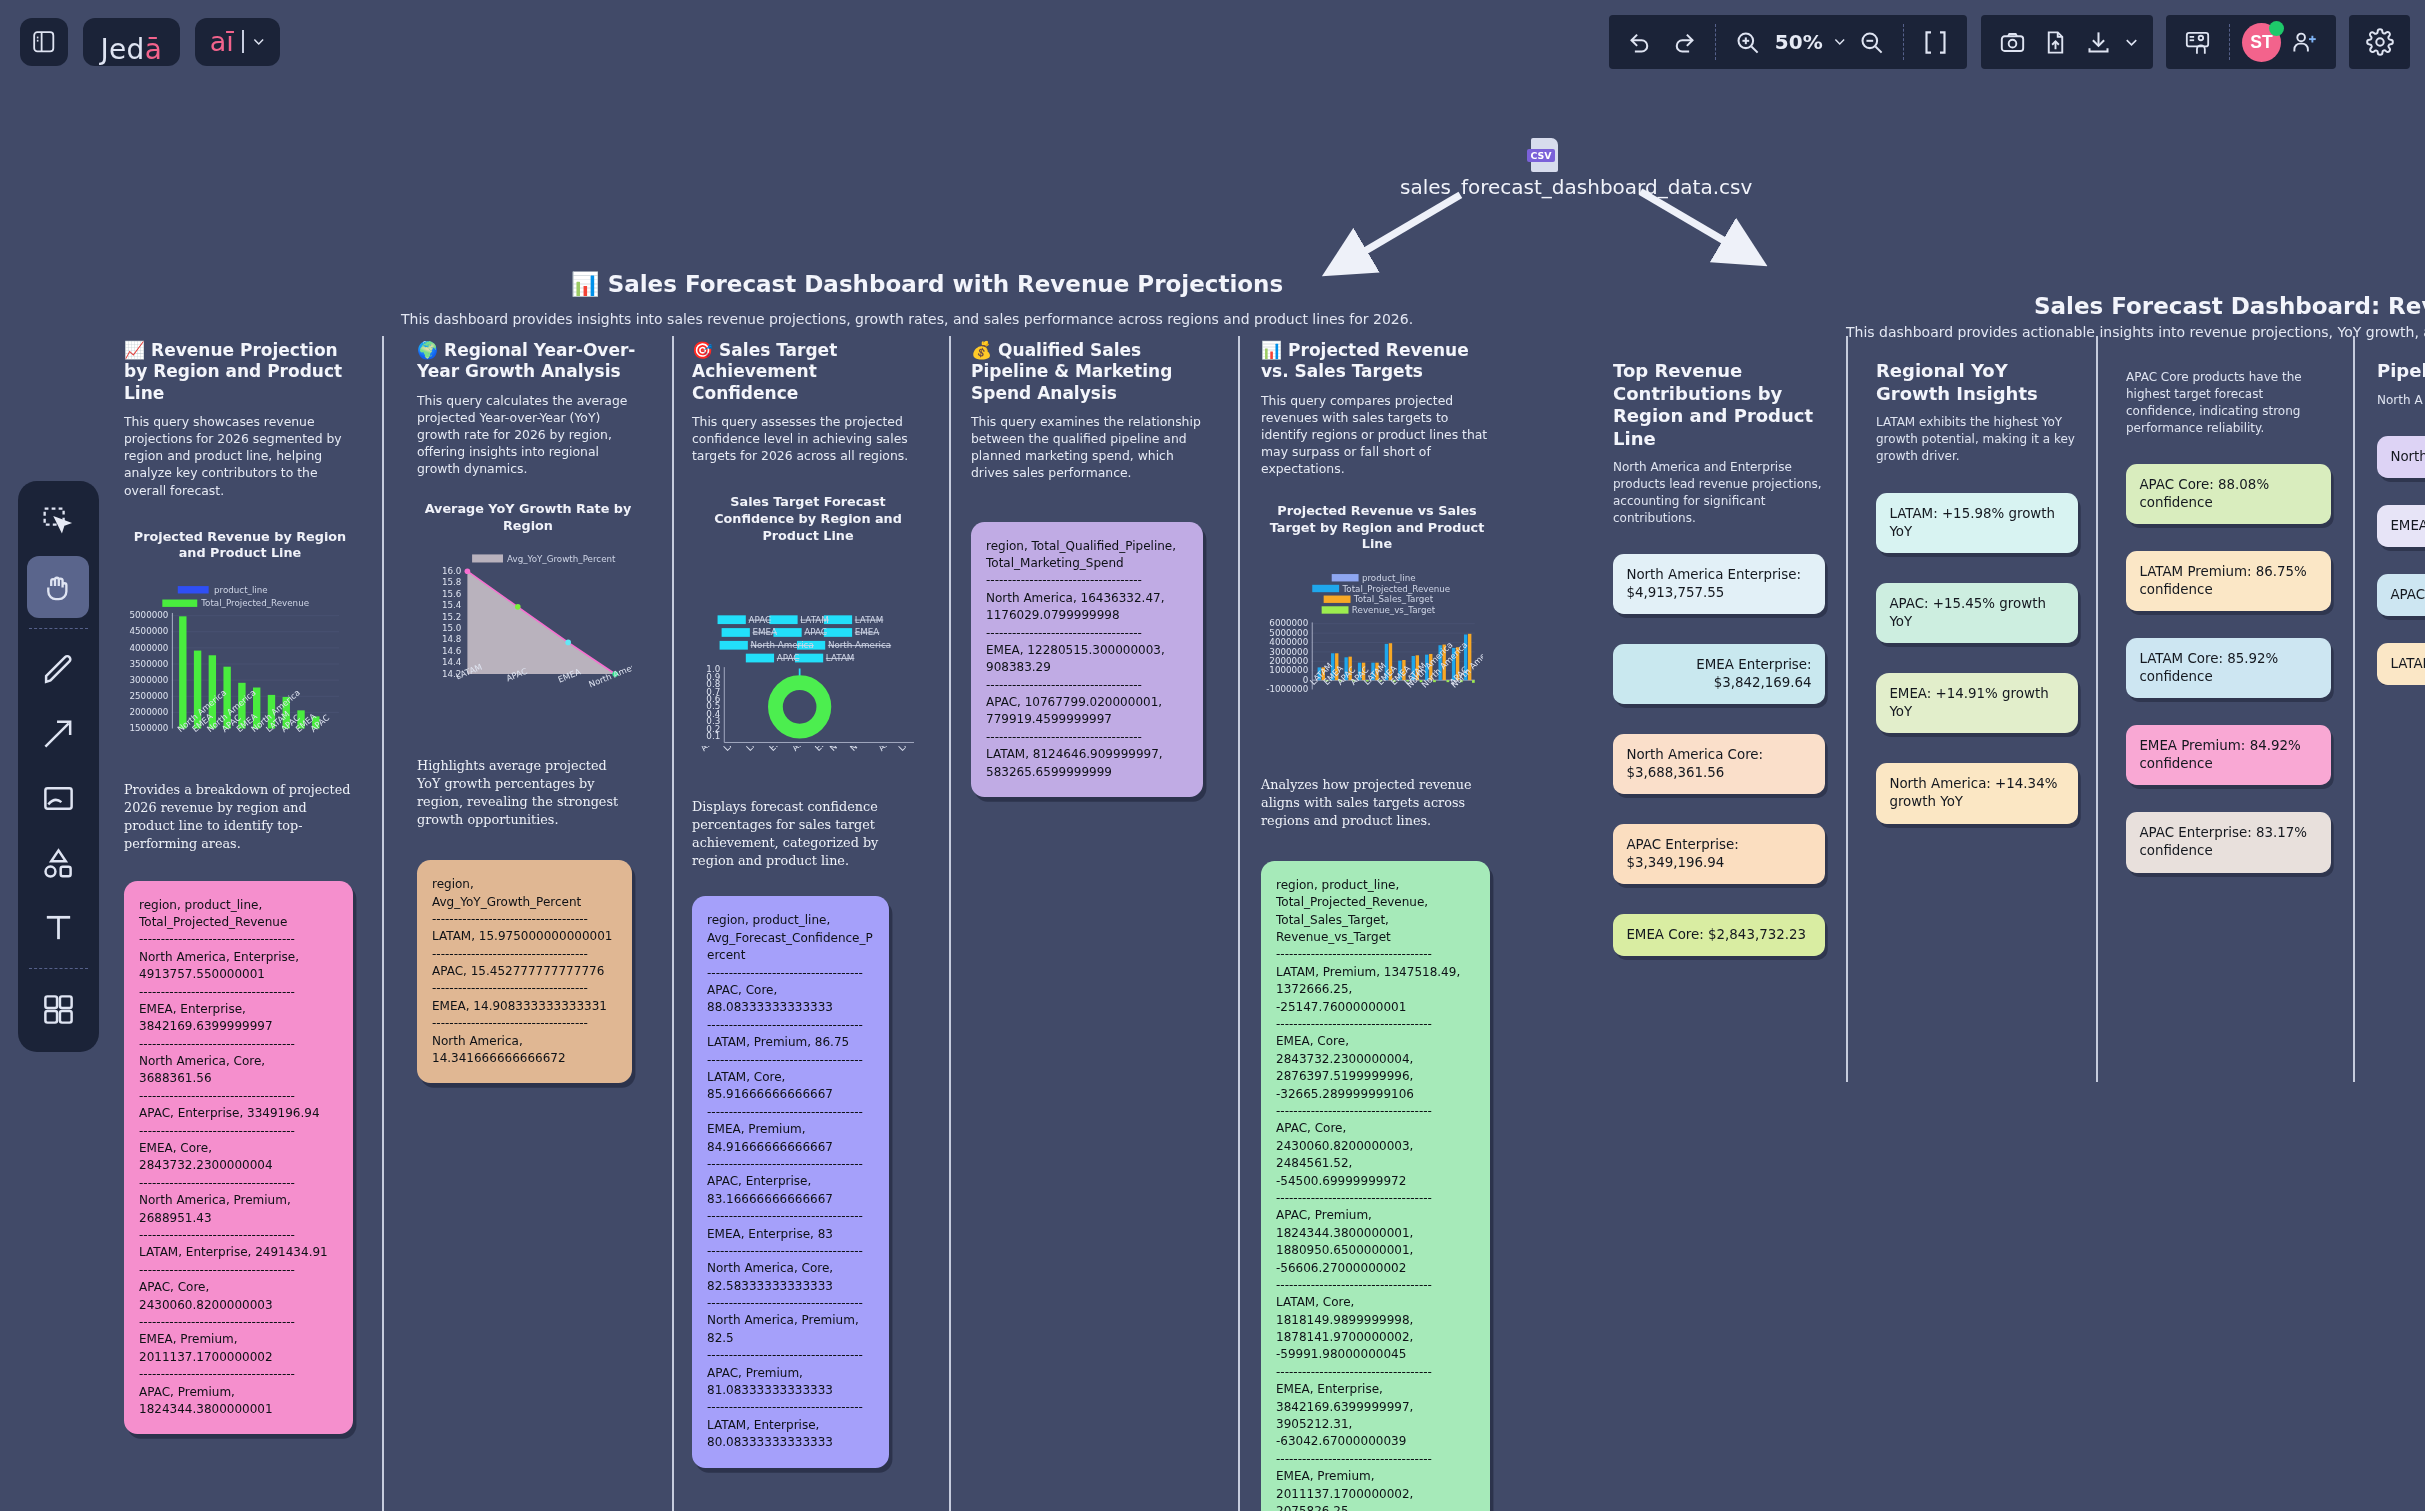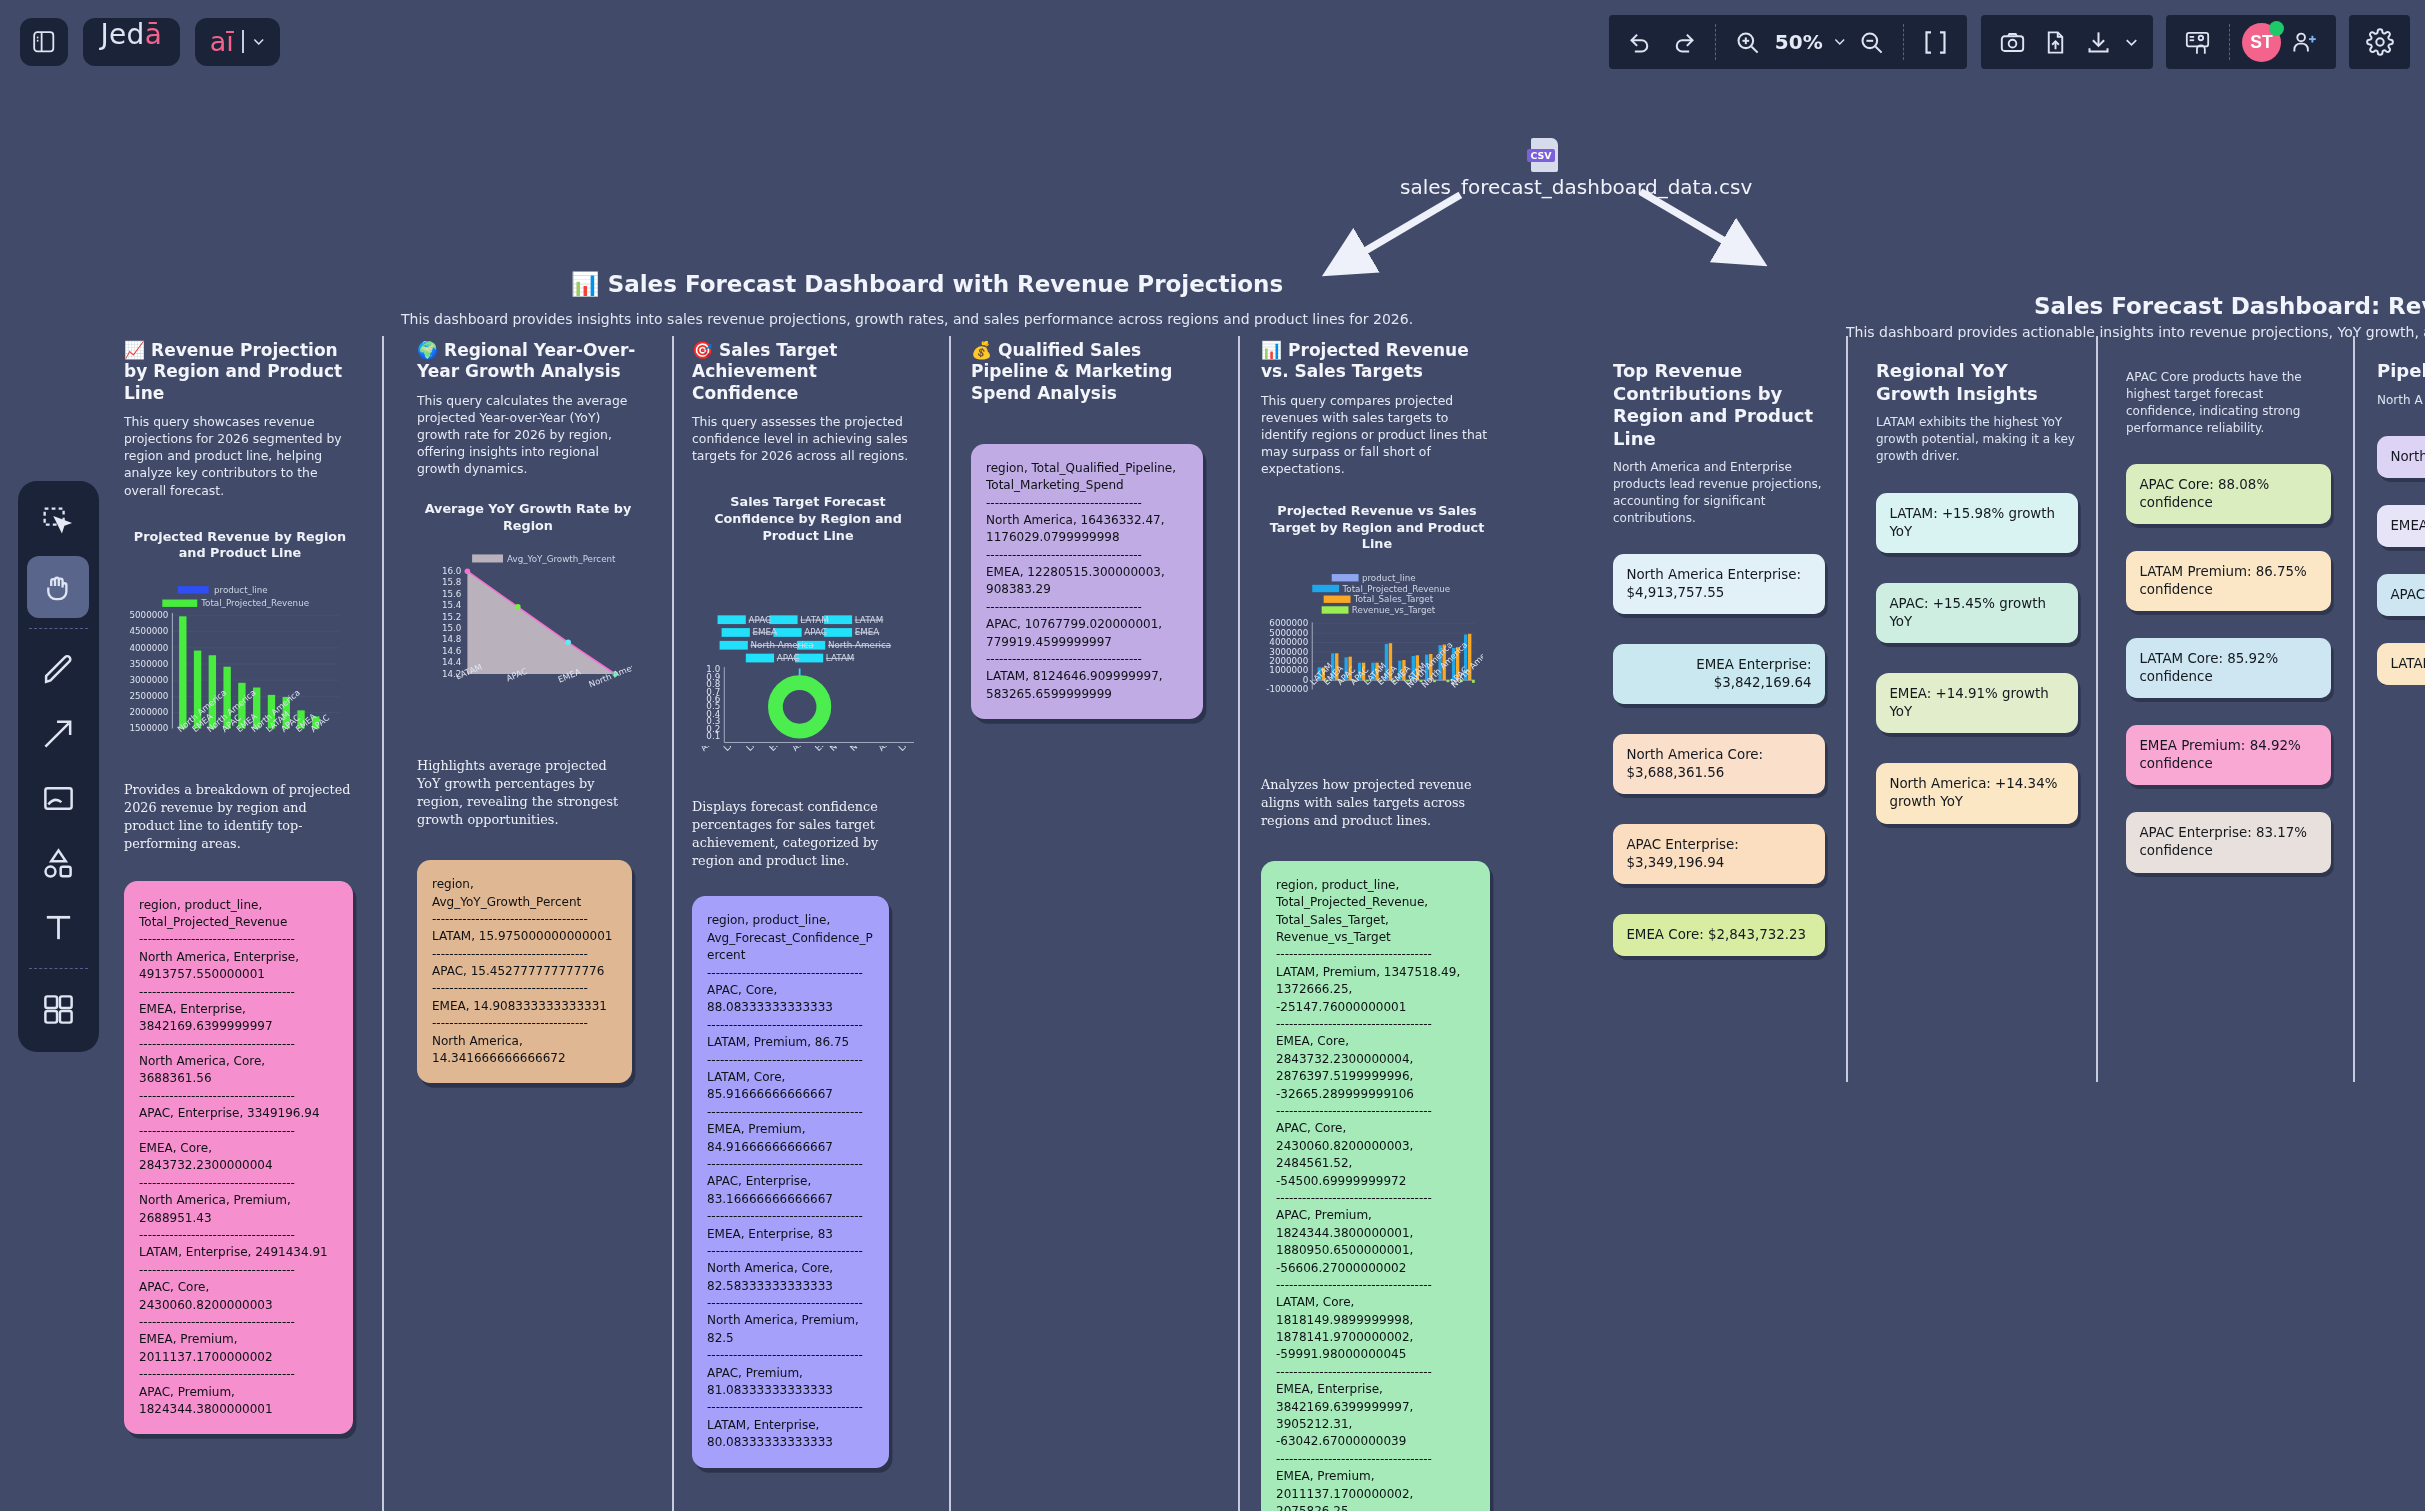--- a/index.html
+++ b/index.html
@@ -13,21 +13,21 @@
 
   
   .topbar { position: absolute; top: 0; left: 0; width: 2426px; height: 108px; }
   .tb-left { position: absolute; left: 20px; top: 17.5px; display: flex; align-items: center; gap: 15px; }
   .sq-btn {
     background: #1b2338; border-radius: 12px; display: flex; align-items: center;
     justify-content: center; color: #dfe4f2;
   }
   .sq-btn.s1 { width: 48px; height: 48px; }
   .logo-btn { height: 48px; padding: 0 17.5px; background:#1b2338; border-radius: 12px;
-    display:flex; align-items:flex-start; justify-content:center; }
+    display:flex; align-items:flex-end; justify-content:center; }
   .logo-text { font-size: 28px; font-weight: 500; color: #dfe4f2; letter-spacing: 0.3px;
     font-family: "DejaVu Sans", sans-serif; }
   .logo-text .accent { color: #f3638c; }
   .ai-btn { height: 48px; padding: 0 12px 0 15px; background:#1b2338; border-radius:12px;
     display:flex; align-items:center; gap:6.7px; }
   .ai-text { font-size: 27px; color: #f3638c; font-weight: 500; font-family:"DejaVu Sans",sans-serif;}
   .ai-bar { display:inline-block; width:2px; height:23px; background:#c8cee0; margin-left:1.3px; }
 
   .tb-right { position:absolute; right: 16px; top: 15px; display:flex; align-items:center; gap: 13.4px; }
   .grp { background:#1b2338; border-radius: 4px; height: 54px; display:flex; align-items:center; padding: 0 12px; gap: 4px; }
@@ -520,20 +520,21 @@
 ------------------------------------
 North America, Premium, 82.5
 ------------------------------------
 APAC, Premium, 81.08333333333333
 ------------------------------------
 LATAM, Enterprise, 80.08333333333333</div>
   </div>
 
   <div class="col" style="left:971px; top:340px; width:235px;">
     <div class="q-title">💰 Qualified Sales Pipeline &amp; Marketing Spend Analysis</div>
+    <div class="q-desc">This query examines the relationship between the qualified pipeline and planned marketing spend, which drives sales performance.</div>
     <div class="note" style="margin-top:40px; width:232px; background:#c0abe4;">region, Total_Qualified_Pipeline, Total_Marketing_Spend
 ------------------------------------
 North America, 16436332.47, 1176029.0799999998
 ------------------------------------
 EMEA, 12280515.300000003, 908383.29
 ------------------------------------
 APAC, 10767799.020000001, 779919.4599999997
 ------------------------------------
 LATAM, 8124646.909999997, 583265.6599999999</div>
   </div>

